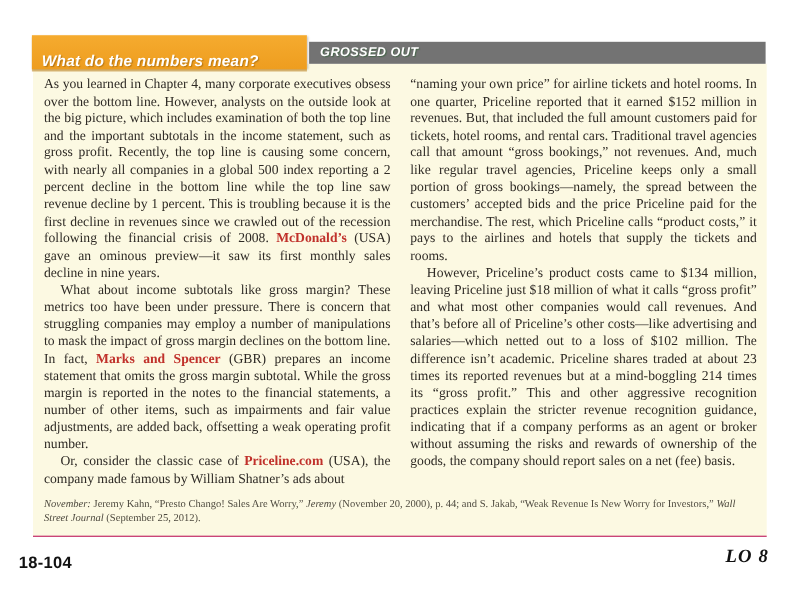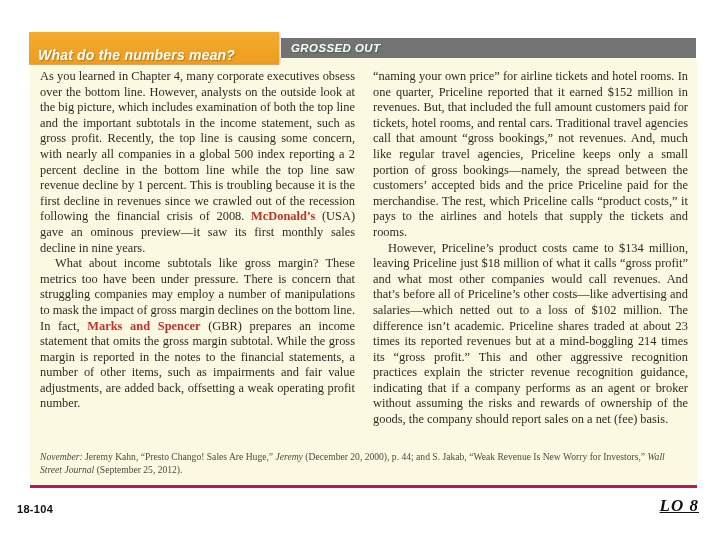--- a/index.html
+++ b/index.html
@@ -47,21 +47,21 @@
     letter-spacing: 0.4px;
     text-shadow: 1px 1px 1px rgba(30,90,35,0.5);
     white-space: nowrap;
   }
   
   .panel {
     position: absolute;
     left: 30px; top: 58px;
     width: 667px; height: 430px;
     background: #fcf9e2;
-    border-bottom: 3px solid #be185d;
+    border-bottom: 1px solid #be185d;
     box-sizing: border-box;
   }
   .cols {
     position: absolute;
     left: 10px; right: 9px; top: 11px;
     height: 380px;
     display: flex;
     gap: 18px;
     overflow: hidden;
   }
@@ -88,34 +88,33 @@
     color: #4e4a3f;
     text-align: left;
   }
   .sources .it { font-style: italic; }
   
   .page-number {
     position: absolute;
     left: 17px; top: 503px;
     font-family: "Liberation Sans", sans-serif;
     font-weight: bold;
-    font-size: 11px;
+    font-size: 15px;
     color: #111111;
     letter-spacing: 0.3px;
   }
   .learning-objective {
     position: absolute;
     right: 21px; top: 496px;
     font-family: "Liberation Serif", serif;
     font-weight: bold;
     font-style: italic;
     font-size: 17px;
     color: #111111;
     letter-spacing: 1px;
-    text-decoration: underline;
   }
 </style>
 </head>
 <body>
 
 <div class="slide">
 
   <div class="feature-tag">
     <span>What do the numbers mean?</span>
   </div>
@@ -123,30 +122,31 @@
   <div class="title-bar">
     <span>GROSSED OUT</span>
   </div>
 
   <div class="panel">
     <div class="cols">
 
       <div class="col">
         <p><span>As you learned in Chapter 4, many corporate executives obsess over the bottom line. However, analysts on the outside look at the big picture, which includes examination of both the top line and the important subtotals in the income statement, such as gross profit. Recently, the top line is causing some concern, with nearly all companies in a global 500 index reporting a 2 percent decline in the bottom line while the top line saw revenue decline by 1 percent. This is troubling because it is the first decline in revenues since we crawled out of the recession following the financial crisis of 2008. </span><span class="company">McDonald’s</span><span> (USA) gave an ominous preview—it saw its first monthly sales decline in nine years.</span></p>
         <p class="indent"><span>What about income subtotals like gross margin? These metrics too have been under pressure. There is concern that struggling companies may employ a number of manipulations to mask the impact of gross margin declines on the bottom line. In fact, </span><span class="company">Marks and Spencer</span><span> (GBR) prepares an income statement that omits the gross margin subtotal. While the gross margin is reported in the notes to the financial statements, a number of other items, such as impairments and fair value adjustments, are added back, offsetting a weak operating profit number.</span></p>
+        <p class="indent"><span>Or, consider the classic case of </span><span class="company">Priceline.com</span><span> (USA), the company made famous by William Shatner’s ads about</span></p>
       </div>
 
       <div class="col">
         <p><span>“naming your own price” for airline tickets and hotel rooms. In one quarter, Priceline reported that it earned $152 million in revenues. But, that included the full amount customers paid for tickets, hotel rooms, and rental cars. Traditional travel agencies call that amount “gross bookings,” not revenues. And, much like regular travel agencies, Priceline keeps only a small portion of gross bookings—namely, the spread between the customers’ accepted bids and the price Priceline paid for the merchandise. The rest, which Priceline calls “product costs,” it pays to the airlines and hotels that supply the tickets and rooms.</span></p>
         <p class="indent"><span>However, Priceline’s product costs came to $134 million, leaving Priceline just $18 million of what it calls “gross profit” and what most other companies would call revenues. And that’s before all of Priceline’s other costs—like advertising and salaries—which netted out to a loss of $102 million. The difference isn’t academic. Priceline shares traded at about 23 times its reported revenues but at a mind-boggling 214 times its “gross profit.” This and other aggressive recognition practices explain the stricter revenue recognition guidance, indicating that if a company performs as an agent or broker without assuming the risks and rewards of ownership of the goods, the company should report sales on a net (fee) basis.</span></p>
       </div>
 
     </div>
 
     <div class="sources">
-      <span class="it">November:</span><span> Jeremy Kahn, “Presto Chango! Sales Are Huge,” </span><span class="it">Jeremy</span><span> (December 20, 2000), p. 44; and S. Jakab, “Weak Revenue Is New Worry for Investors,” </span><span class="it">Wall Street Journal</span><span> (September 25, 2012).</span>
+      <span class="it">November:</span><span> Jeremy Kahn, “Presto Chango! Sales Are Worry,” </span><span class="it">Jeremy</span><span> (November 20, 2000), p. 44; and S. Jakab, “Weak Revenue Is New Worry for Investors,” </span><span class="it">Wall Street Journal</span><span> (September 25, 2012).</span>
     </div>
   </div>
 
   <div class="page-number">18-104</div>
   <div class="learning-objective">LO 8</div>
 
 </div>
 
 </body></html>

